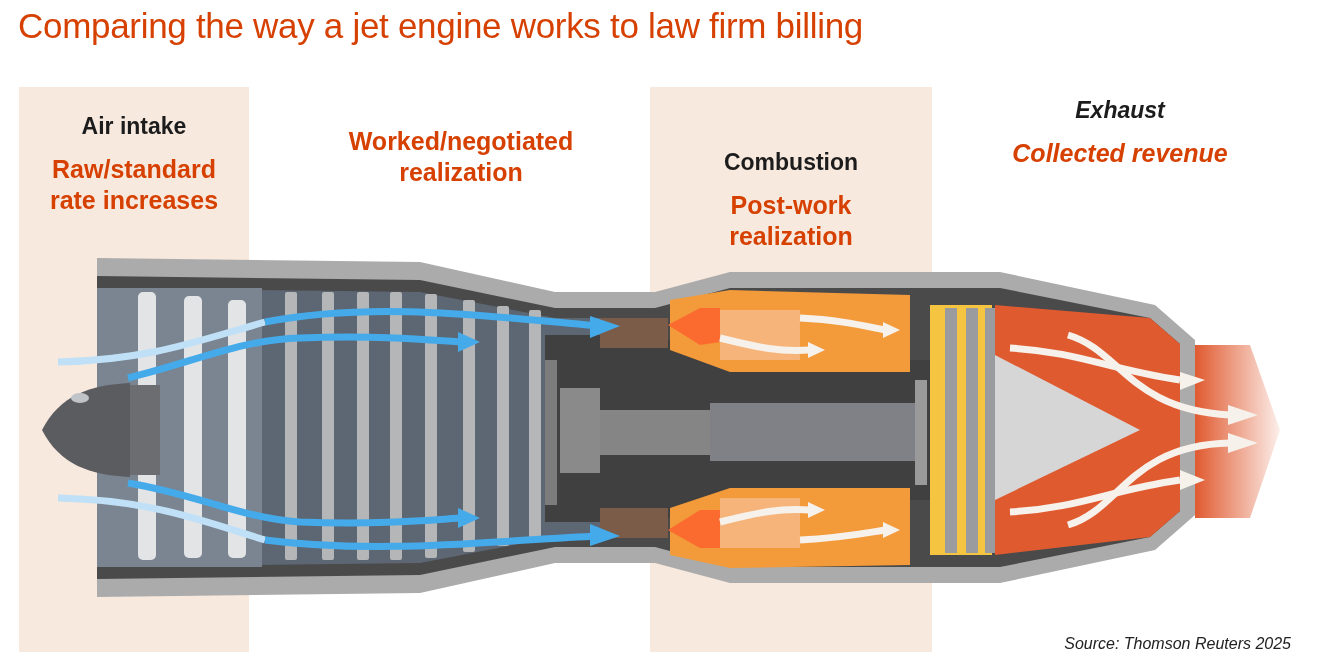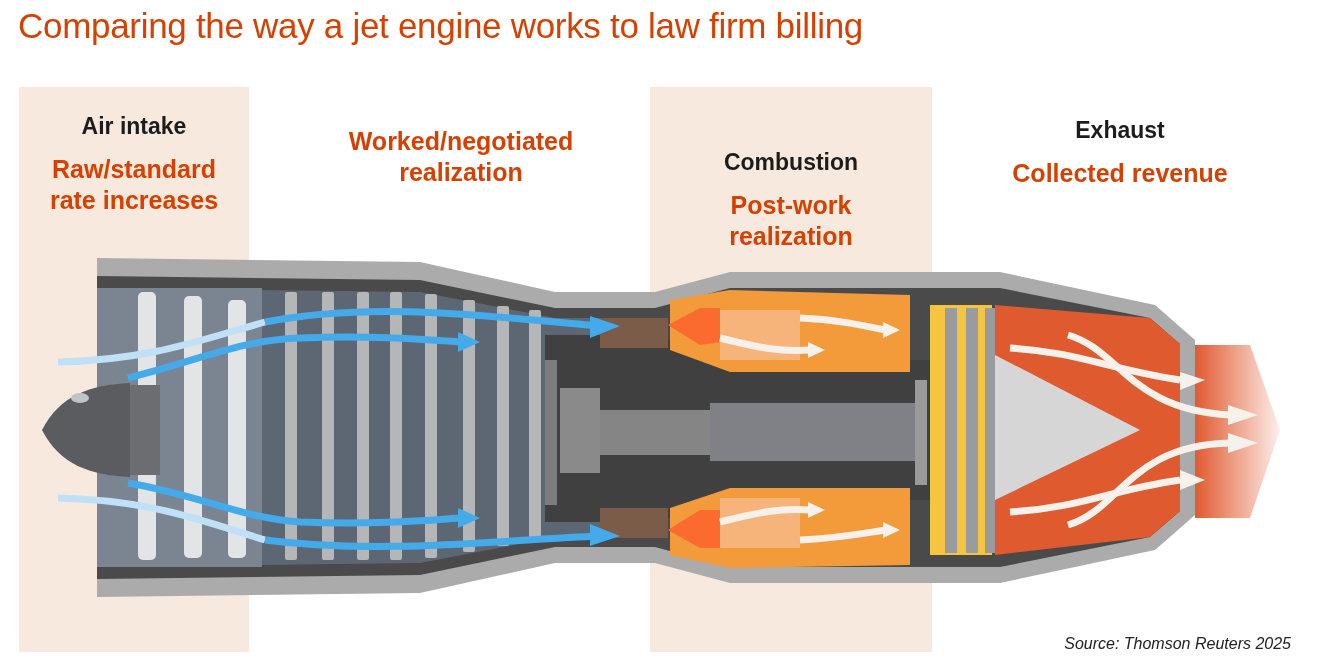--- a/index.html
+++ b/index.html
@@ -9,21 +9,21 @@
            font-family: "Liberation Sans", sans-serif; letter-spacing: -0.3px; white-space: nowrap; text-align: right; }
   .band { position: absolute; background: #f8e9de; }
   .band.b1 { left: 19px; top: 87px; width: 230px; height: 565px; }
   .band.b2 { left: 650px; top: 87px; width: 282px; height: 565px; }
   .stage { position: absolute; text-align: center; }
   .stage .h { font-weight: bold; font-size: 23px; color: #1c1c1c; line-height: 28px; }
   .stage .s { font-weight: bold; font-size: 25px; color: #d64000; line-height: 31px; margin-top: 14px; }
   .st1 { left: 19px; width: 230px; top: 112px; }
   .st2 { left: 300px; width: 322px; top: 112px; }
   .st3 { left: 650px; width: 282px; top: 112px; margin-top: 36px; }
-  .st4 { left: 960px; width: 320px; top: 116px; }
+  .st4 { left: 960px; width: 320px; top: 96px; font-style: italic; }
   .source { position: absolute; right: 27px; top: 635px; font-size: 16px; font-style: italic; color: #222; }
   svg.engine { position: absolute; left: 0; top: 0; }
 </style>
 </head>
 <body>
 
 <div class="band b1"></div>
 <div class="band b2"></div>
 
 <div class="title">Comparing the way a jet engine works to law firm billing</div>

